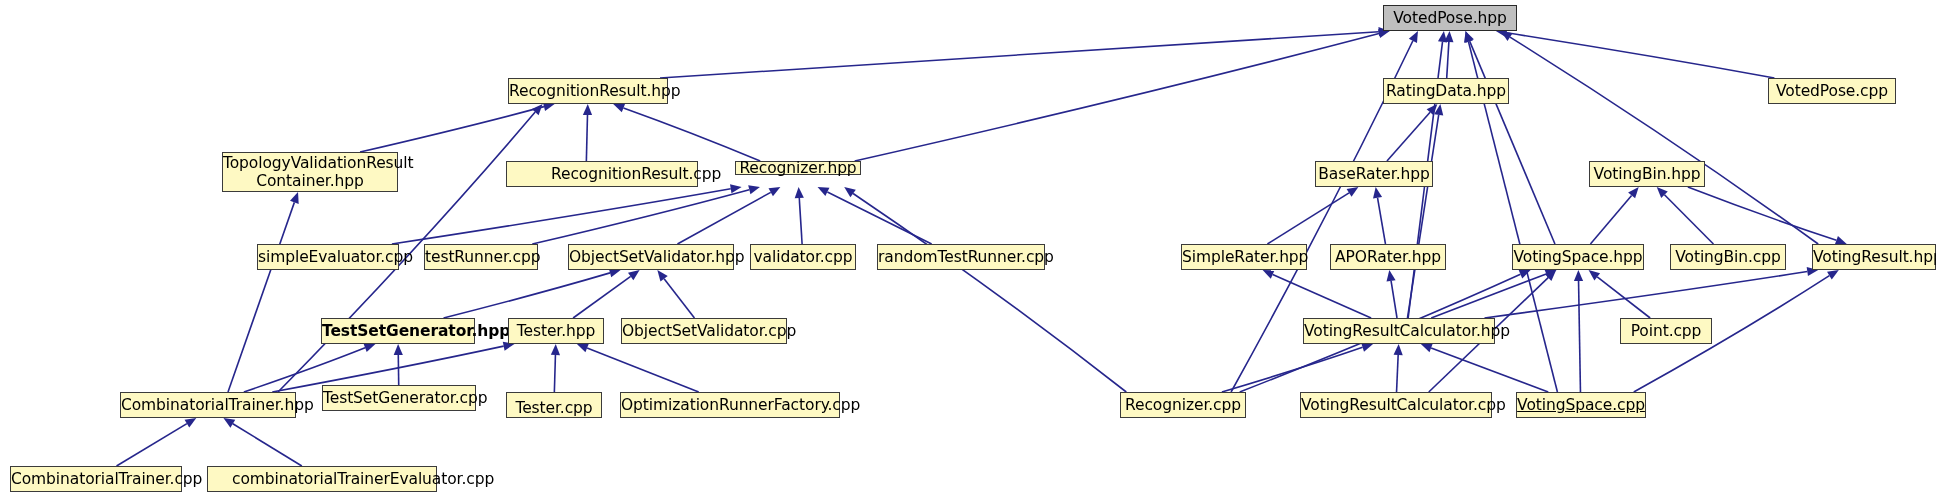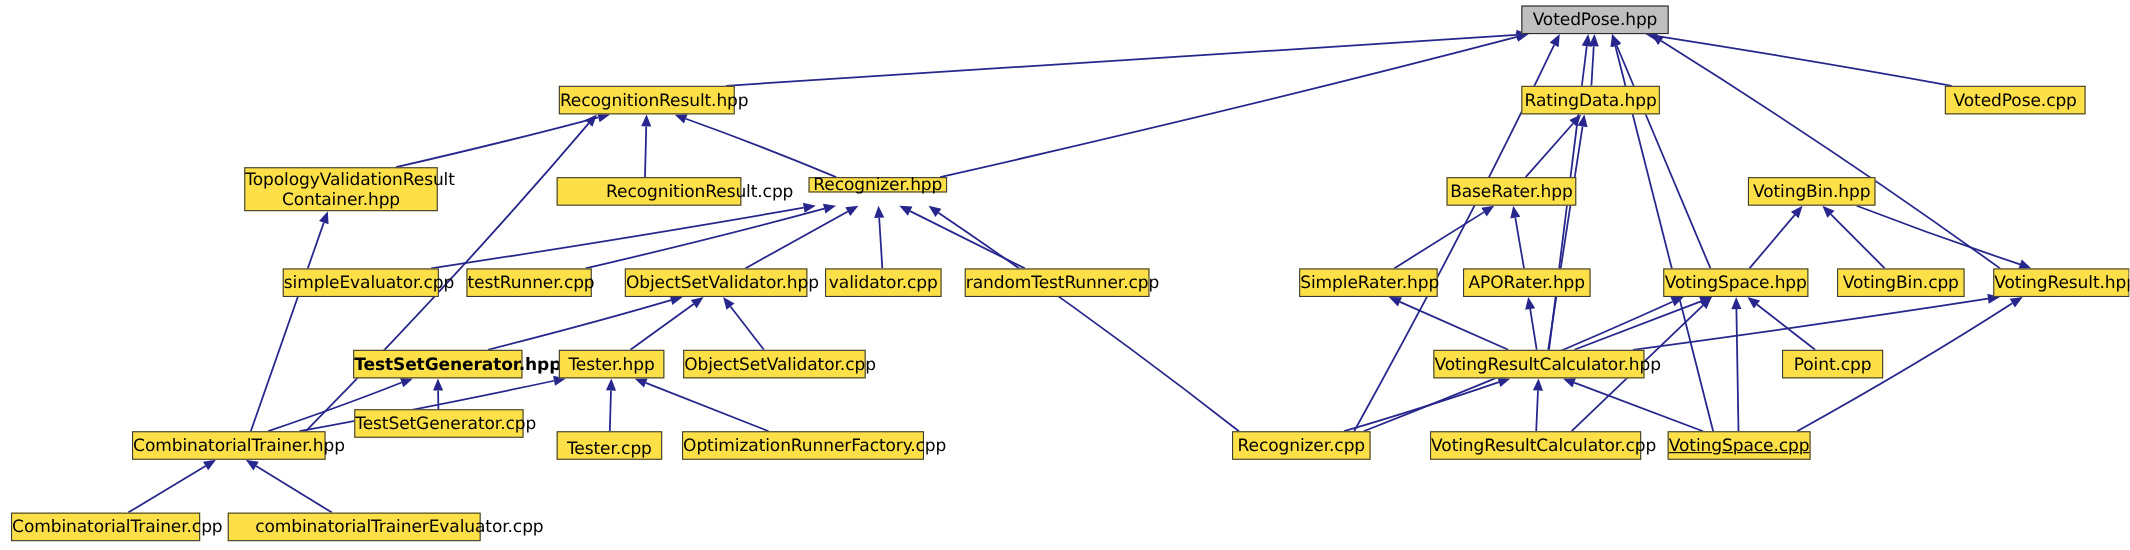--- a/index.html
+++ b/index.html
@@ -28,21 +28,21 @@
     stroke-width: 1.6;
   }
   .edge-head {
     fill: #26268c;
     stroke: none;
   }
   .node-box {
     position: absolute;
     box-sizing: border-box;
     border: 1.3px solid #3b3b3b;
-    background: #fde047;
+    background: #fef9c3;
     color: #000000;
     font-size: 15.5px;
     line-height: 1.18;
     display: flex;
     align-items: center;
     justify-content: center;
     text-align: center;
     white-space: pre-line;
     letter-spacing: -0.1px;
   }
@@ -160,41 +160,41 @@
       <path class="edge-path" d="M1548.24,392 L1431.1336318024887,347.8782914169503"></path>
       <polygon points="1420.84,344 1432.7554627586678,343.5736817540913 1429.5118008463096,352.18290107980926" class="edge-head"></polygon>
     </svg>
   <div id="node-layer">
       <div class="node-box root" style="left: 1383px; top: 5px; width: 134px; height: 26px;"><span class="node-label">VotedPose.hpp</span></div>
       <div class="node-box" style="left: 508px; top: 78px; width: 160px; height: 26px;"><span class="node-label">RecognitionResult.hpp</span></div>
       <div class="node-box" style="left: 1383px; top: 78px; width: 126px; height: 26px;"><span class="node-label">RatingData.hpp</span></div>
       <div class="node-box" style="left: 1768px; top: 78px; width: 128px; height: 26px;"><span class="node-label">VotedPose.cpp</span></div>
       <div class="node-box" style="left: 222px; top: 152px; width: 176px; height: 40px;"><span class="node-label">TopologyValidationResult
 Container.hpp</span></div>
-      <div class="node-box" style="left: 506px; top: 161px; width: 168px; height: 26px; padding-left: 44px;"><span class="node-label">RecognitionResult.cpp</span></div>
+      <div class="node-box" style="left: 506px; top: 161px; width: 192px; height: 26px; padding-left: 44px;"><span class="node-label">RecognitionResult.cpp</span></div>
       <div class="node-box" style="left: 735px; top: 161px; width: 126px; height: 14px;"><span class="node-label">Recognizer.hpp</span></div>
       <div class="node-box" style="left: 1315px; top: 161px; width: 118px; height: 26px;"><span class="node-label">BaseRater.hpp</span></div>
       <div class="node-box" style="left: 1589px; top: 161px; width: 116px; height: 26px;"><span class="node-label">VotingBin.hpp</span></div>
       <div class="node-box" style="left: 257px; top: 244px; width: 142px; height: 26px;"><span class="node-label">simpleEvaluator.cpp</span></div>
       <div class="node-box" style="left: 424px; top: 244px; width: 114px; height: 26px;"><span class="node-label">testRunner.cpp</span></div>
       <div class="node-box" style="left: 568px; top: 244px; width: 166px; height: 26px;"><span class="node-label">ObjectSetValidator.hpp</span></div>
       <div class="node-box" style="left: 750px; top: 244px; width: 106px; height: 26px;"><span class="node-label">validator.cpp</span></div>
       <div class="node-box" style="left: 877px; top: 244px; width: 168px; height: 26px;"><span class="node-label">randomTestRunner.cpp</span></div>
       <div class="node-box" style="left: 1181px; top: 244px; width: 126px; height: 26px;"><span class="node-label">SimpleRater.hpp</span></div>
       <div class="node-box" style="left: 1330px; top: 244px; width: 116px; height: 26px;"><span class="node-label">APORater.hpp</span></div>
       <div class="node-box" style="left: 1512px; top: 244px; width: 132px; height: 26px;"><span class="node-label">VotingSpace.hpp</span></div>
       <div class="node-box" style="left: 1670px; top: 244px; width: 116px; height: 26px;"><span class="node-label">VotingBin.cpp</span></div>
       <div class="node-box" style="left: 1812px; top: 244px; width: 124px; height: 26px;"><span class="node-label">VotingResult.hpp</span></div>
       <div class="node-box" style="left: 321px; top: 318px; width: 154px; height: 26px; font-weight: bold;"><span class="node-label">TestSetGenerator.hpp</span></div>
       <div class="node-box" style="left: 508px; top: 318px; width: 96px; height: 26px;"><span class="node-label">Tester.hpp</span></div>
       <div class="node-box" style="left: 621px; top: 318px; width: 166px; height: 26px;"><span class="node-label">ObjectSetValidator.cpp</span></div>
       <div class="node-box" style="left: 1303px; top: 318px; width: 192px; height: 26px;"><span class="node-label">VotingResultCalculator.hpp</span></div>
       <div class="node-box" style="left: 1620px; top: 318px; width: 92px; height: 26px;"><span class="node-label">Point.cpp</span></div>
       <div class="node-box" style="left: 120px; top: 392px; width: 176px; height: 26px;"><span class="node-label">CombinatorialTrainer.hpp</span></div>
-      <div class="node-box" style="left: 322px; top: 372px; width: 154px; height: 26px;"><span class="node-label">TestSetGenerator.cpp</span></div>
+      <div class="node-box" style="left: 322px; top: 385px; width: 154px; height: 26px;"><span class="node-label">TestSetGenerator.cpp</span></div>
       <div class="node-box" style="left: 506px; top: 392px; width: 96px; height: 26px; align-items: flex-end;"><span class="node-label">Tester.cpp</span></div>
       <div class="node-box" style="left: 620px; top: 392px; width: 220px; height: 26px;"><span class="node-label">OptimizationRunnerFactory.cpp</span></div>
       <div class="node-box" style="left: 1120px; top: 392px; width: 126px; height: 26px;"><span class="node-label">Recognizer.cpp</span></div>
       <div class="node-box" style="left: 1300px; top: 392px; width: 192px; height: 26px;"><span class="node-label">VotingResultCalculator.cpp</span></div>
       <div class="node-box" style="left: 1516px; top: 392px; width: 130px; height: 26px; text-decoration: underline;"><span class="node-label">VotingSpace.cpp</span></div>
       <div class="node-box" style="left: 10px; top: 466px; width: 172px; height: 26px;"><span class="node-label">CombinatorialTrainer.cpp</span></div>
       <div class="node-box" style="left: 207px; top: 466px; width: 230px; height: 26px; padding-left: 24px;"><span class="node-label">combinatorialTrainerEvaluator.cpp</span></div>
     </div>
 </div>
 

